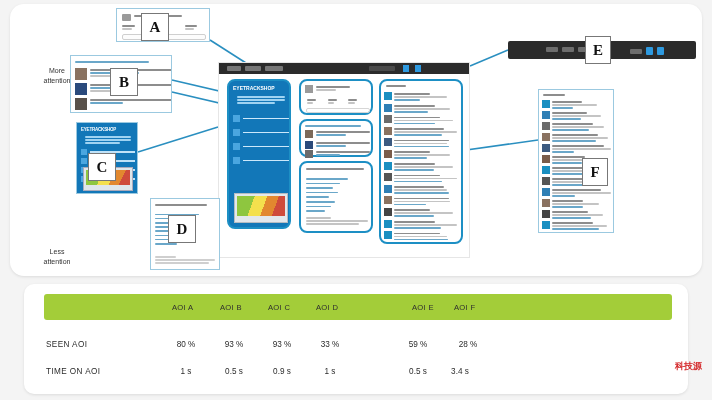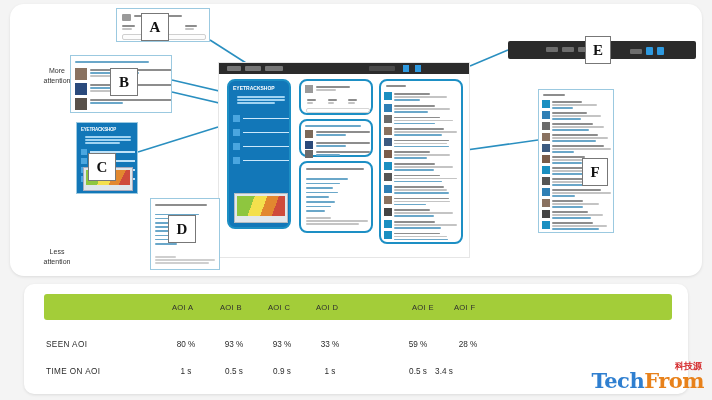--- a/index.html
+++ b/index.html
@@ -653,31 +653,28 @@
           <div class="cell" style="left: 238px; top: 56px; width: 40px;">93 %</div>
           <div class="cell" style="left: 286px; top: 56px; width: 40px;">33 %</div>
           <div class="cell" style="left: 374px; top: 56px; width: 40px;">59 %</div>
           <div class="cell" style="left: 424px; top: 56px; width: 40px;">28 %</div>
           <div class="rowlabel" style="left: 22px; top: 83px;">TIME ON AOI</div>
           <div class="cell" style="left: 142px; top: 83px; width: 40px;">1 s</div>
           <div class="cell" style="left: 190px; top: 83px; width: 40px;">0.5 s</div>
           <div class="cell" style="left: 238px; top: 83px; width: 40px;">0.9 s</div>
           <div class="cell" style="left: 286px; top: 83px; width: 40px;">1 s</div>
           <div class="cell" style="left: 374px; top: 83px; width: 40px;">0.5 s</div>
-          <div class="cell" style="left: 400px; top: 83px; width: 40px;">3.4 s</div>
+          <div class="cell" style="left: 416px; top: 83px; width: 40px;">3.4 s</div>
         </div>
     <div class="th" style="left: 148px; top: 19px;">AOI A</div>
         <div class="th" style="left: 196px; top: 19px;">AOI B</div>
         <div class="th" style="left: 244px; top: 19px;">AOI C</div>
         <div class="th" style="left: 292px; top: 19px;">AOI D</div>
         <div class="th" style="left: 388px; top: 19px;">AOI E</div>
         <div class="th" style="left: 430px; top: 19px;">AOI F</div>
       </div>
   </div>
 
   <div id="techfrom">
     <div id="tf-cn">科技源</div>
-    <div id="tf-main">
-      <span id="tf-tech">Tech</span><span id="tf-from">From</span>
-    </div>
   </div>
 
 </div>
 
 </body></html>

